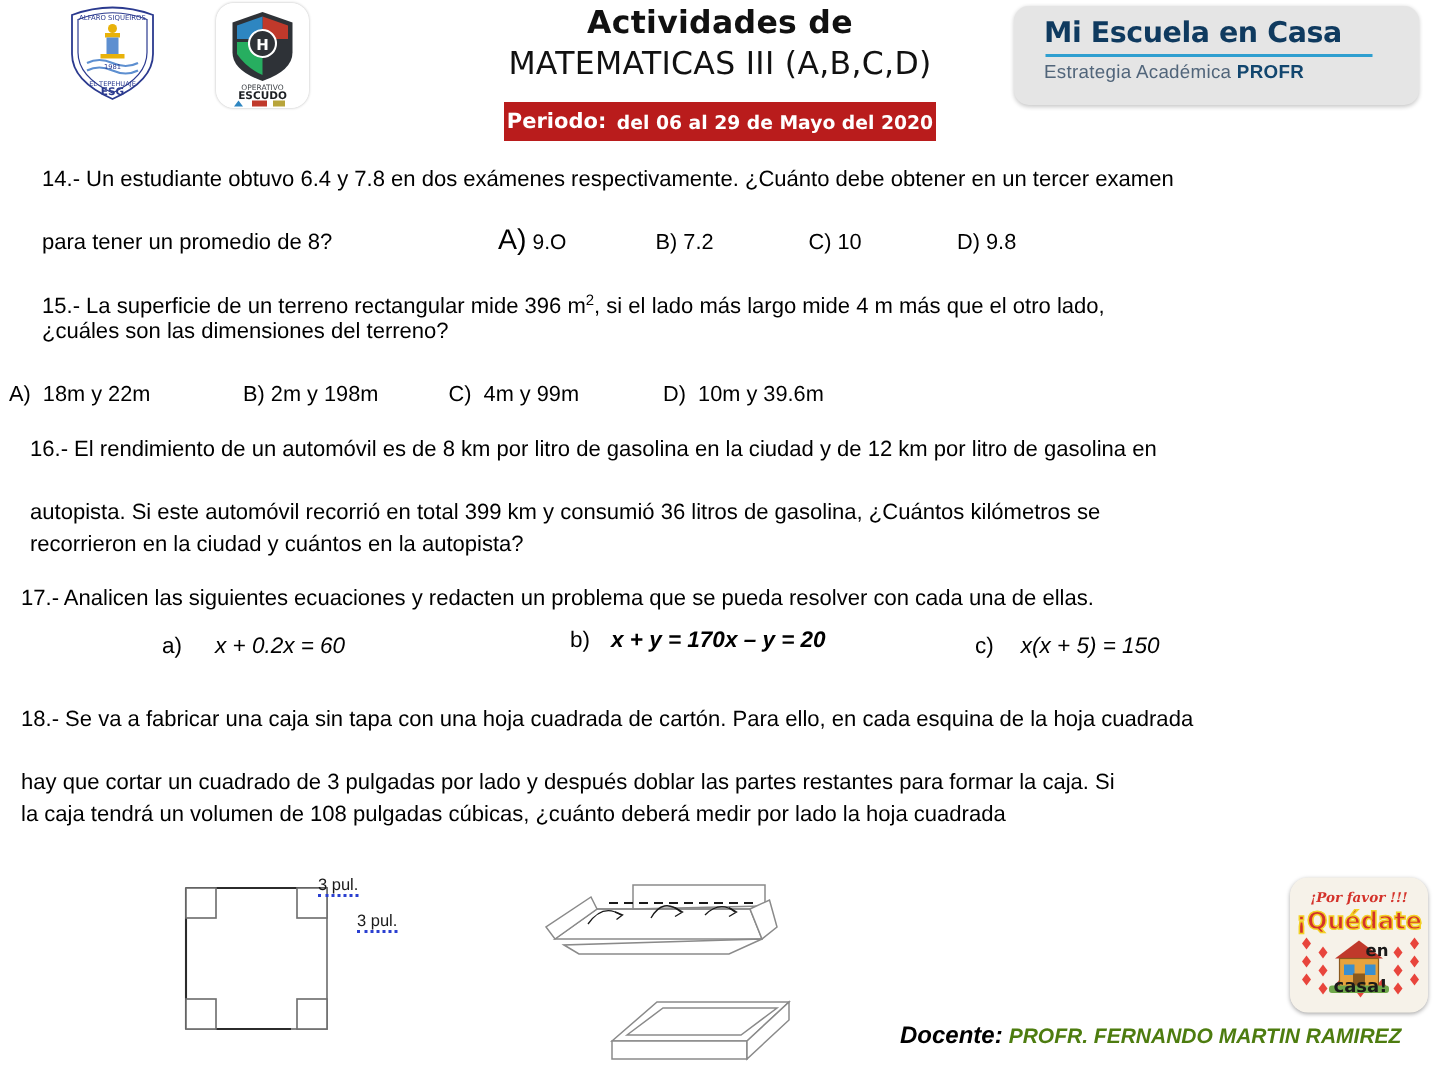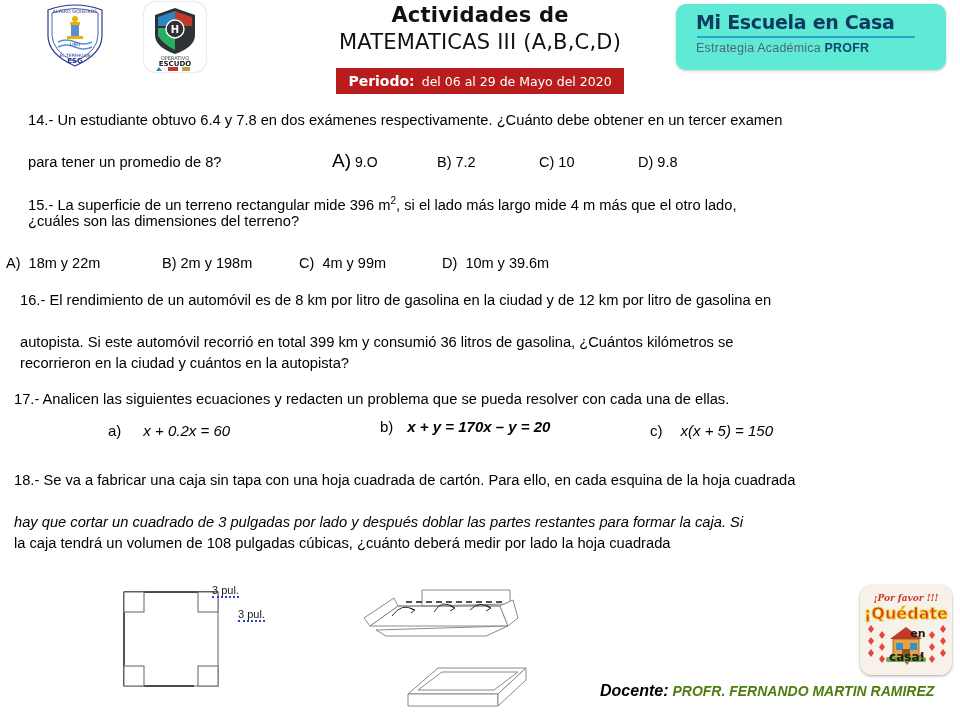--- a/index.html
+++ b/index.html
@@ -51,29 +51,29 @@
     width: 288px; height: 26px;
     background: #b91c1c;
     display: flex; align-items: center; justify-content: center;
     gap: 2px;
   }
   .periodo-label {
     color: #ffffff; font-weight: bold; font-size: 14px;
     font-family: "DejaVu Sans", sans-serif;
   }
   .periodo-value {
-    color: #ffffff; font-weight: normal; font-size: 12.5px;
+    color: #ffffff; font-weight: bold; font-size: 12.5px;
     font-family: "DejaVu Sans", sans-serif;
     margin-left: 5px;
   }
 
   .logo-mec {
     position: absolute; left: 676px; top: 4px;
     width: 270px; height: 66px;
-    background: #5eead4;
+    background: #e5e5e5;
     border-radius: 10px;
     box-shadow: 0 1px 3px rgba(0,0,0,.22);
     padding: 7px 0 0 20px;
   }
   .mec-title {
     font-size: 19px; font-weight: bold; color: #0f3a5f;
     font-family: "DejaVu Sans", sans-serif;
     letter-spacing: -0.3px;
   }
   .mec-rule { width: 218px; height: 2px; background: #2f9fd0; margin: 3px 0 3px 1px; }
@@ -263,21 +263,21 @@
         <span class="ital">x + y = 170</span>
         <span class="ital">x – y = 20</span>
       </span>
     </div>
     <div class="eq-c">
       <span class="lab">c)</span><span class="ital">x(x + 5) = 150</span>
     </div>
   </div>
 
   <div class="q" style="left:14px; top:470px; width:942px;">18.- Se va a fabricar una caja sin tapa con una hoja cuadrada de cartón. Para ello, en cada esquina de la hoja cuadrada</div>
-  <div class="q" style="left:14px; top:512px; width:942px;font-style:italic;"> hay que cortar un cuadrado de 3 pulgadas por lado y después doblar las partes restantes para formar la caja. Si</div>
+  <div class="q" style="left:14px; top:512px; width:942px;"> hay que cortar un cuadrado de 3 pulgadas por lado y después doblar las partes restantes para formar la caja. Si</div>
   <div class="q" style="left:14px; top:533px; width:942px;">la caja tendrá un volumen de 108 pulgadas cúbicas, ¿cuánto deberá medir por lado la hoja cuadrada</div>
 
   <div class="figures">
 
     <div class="fig-square">
       <svg width="100" height="100" viewBox="0 0 100 100">
         <rect x="2" y="2" width="94" height="94" fill="#ffffff" stroke="#707070" stroke-width="1.1"></rect>
         <line x1="2" y1="2" x2="96" y2="2" stroke="#2b2b2b" stroke-width="1.4"></line>
         <line x1="2" y1="2" x2="2" y2="96" stroke="#2b2b2b" stroke-width="1.4"></line>
         <line x1="22" y1="96" x2="72" y2="96" stroke="#2b2b2b" stroke-width="1.4"></line>

